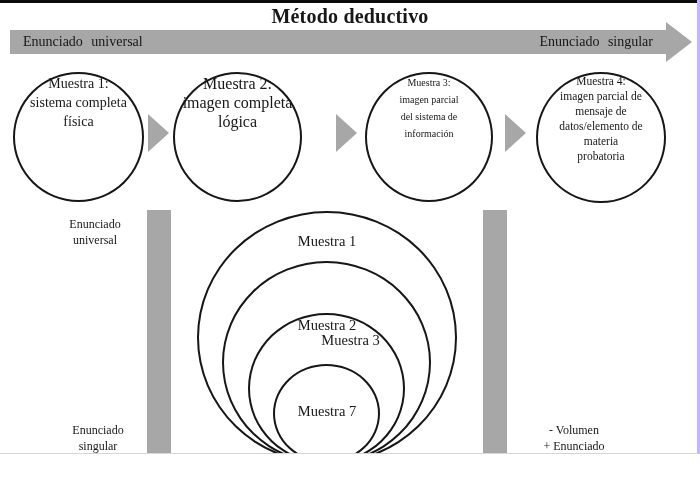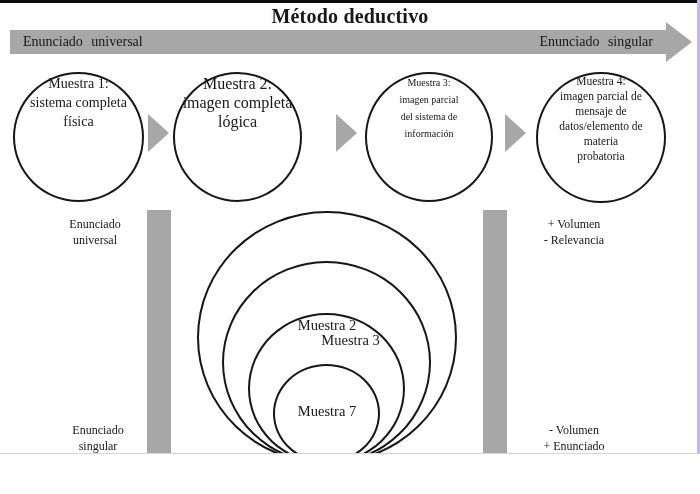--- a/index.html
+++ b/index.html
@@ -143,26 +143,25 @@
 
   <div class="v-shaft vs-left"></div>
   <div class="v-head vh-left"></div>
   <div class="v-shaft vs-right"></div>
   <div class="v-head vh-right"></div>
 
   <div class="side-label sl-lt">Enunciado
 universal</div>
   <div class="side-label sl-lb">Enunciado
 singular</div>
-  <div class="side-label sl-rt">+ Volumen
-- Relevancia</div>
   <div class="side-label sl-rb">- Volumen
 + Enunciado</div>
 
   <div class="ncircle n1"></div>
   <div class="ncircle n2"></div>
   <div class="ncircle n3"></div>
   <div class="ncircle n4"></div>
+  <div class="nlabel nl1">Muestra 1</div>
   <div class="nlabel nl2">Muestra 2</div>
   <div class="nlabel nl3">Muestra 3</div>
   <div class="nlabel nl4">Muestra 7</div>
 
 </div>
 
 </body></html>

